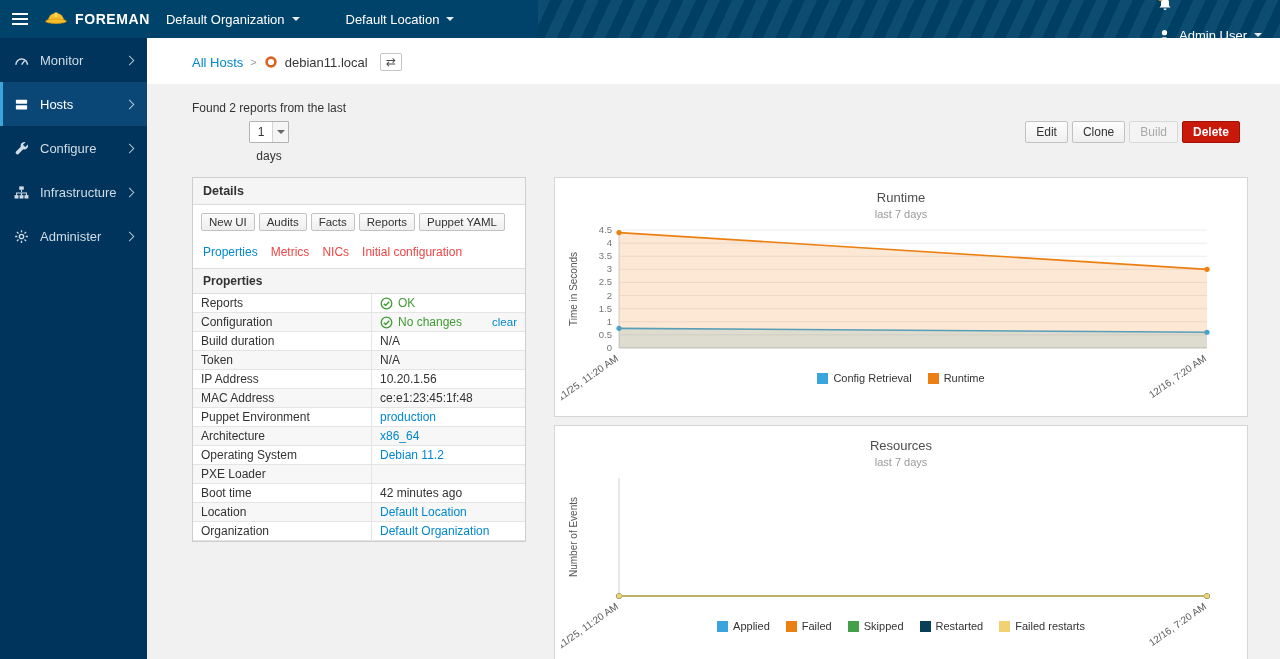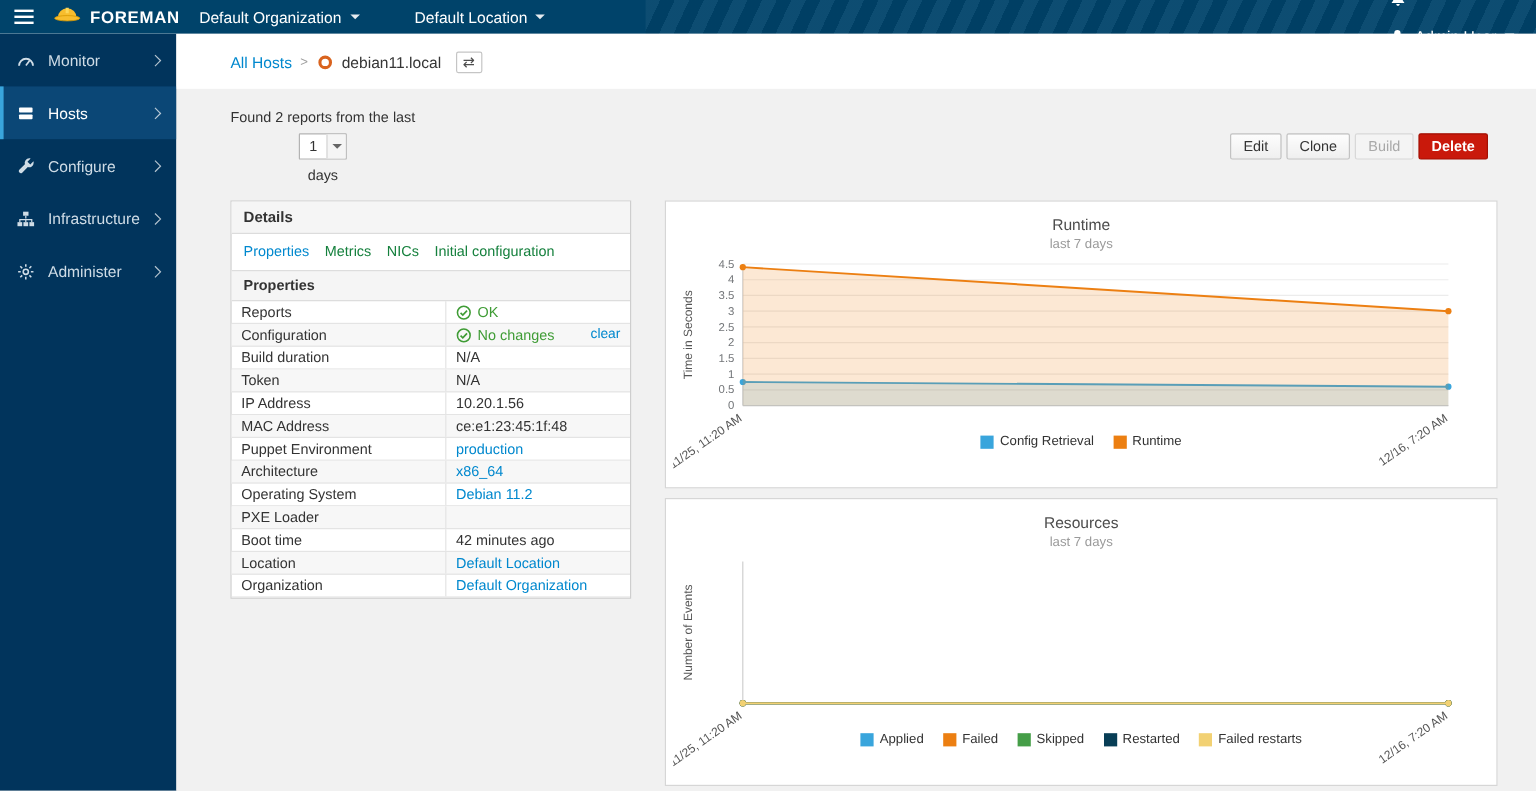--- a/index.html
+++ b/index.html
@@ -1,20 +1,20 @@
 <!DOCTYPE html>
 <html><head>
 <meta charset="utf-8">
 <style>
   html,body{margin:0;padding:0;}
   body{width:1280px;height:659px;overflow:hidden;font-family:"Liberation Sans",sans-serif;background:#f1f1f1;}
   .page{width:1280px;height:659px;display:flex;flex-direction:column;overflow:hidden;}
 
   
-  .topbar{height:28px;background:#00436a;display:flex;align-items:center;color:#fff;position:relative;flex-shrink:0;}
+  .topbar{height:38px;background:#00436a;display:flex;align-items:center;color:#fff;position:relative;flex-shrink:0;}
   .topbar::before{content:"";position:absolute;left:42%;right:0;top:0;bottom:0;pointer-events:none;
     background:repeating-linear-gradient(115deg,rgba(255,255,255,.05) 0 11px,rgba(0,0,0,.06) 11px 22px);}
   .hamburger{width:40px;height:38px;background:transparent;border:none;display:flex;flex-direction:column;justify-content:center;align-items:center;gap:3px;cursor:pointer;}
   .hamburger span{display:block;width:16px;height:2px;background:#fff;}
   .brand{display:flex;align-items:center;gap:7px;margin:0 16px 0 4px;cursor:pointer;}
   .brand-text{font-weight:bold;font-size:14px;letter-spacing:.6px;color:#fff;}
   .nav-select{display:flex;align-items:center;gap:7px;font-size:13px;color:#fff;cursor:pointer;margin-right:46px;position:relative;z-index:1;}
   .tri{width:0;height:0;border-left:4px solid transparent;border-right:4px solid transparent;border-top:4px solid rgba(255,255,255,.9);}
   .topbar-right{margin-left:auto;display:flex;align-items:flex-start;gap:16px;padding-right:18px;position:relative;z-index:1;flex-direction:column;}
   .tb-icon{display:flex;align-items:center;cursor:pointer;color:#fff;}
@@ -50,21 +50,21 @@
   .btn.danger{background:#c9190b;border-color:#a30f03;color:#fff;font-weight:bold;}
 
   .columns{display:flex;gap:28px;margin-top:14px;align-items:flex-start;}
 
   
   .details-card{width:332px;background:#fff;border:1px solid #cecece;flex-shrink:0;}
   .card-header{background:#f5f5f5;border-bottom:1px solid #dcdcdc;padding:6px 10px;font-size:12.5px;font-weight:bold;color:#333;}
   .details-buttons{padding:8px 8px 7px;display:flex;gap:4px;flex-wrap:wrap;}
   .dbtn{font-size:11.5px;padding:2px 7px;border:1px solid #c2c2c2;background:linear-gradient(#fcfcfc,#eee);border-radius:2px;color:#333;cursor:pointer;white-space:nowrap;}
   .details-tabs{display:flex;gap:13px;padding:7px 10px 9px;font-size:12px;}
-  .dtab{color:#15803d;cursor:pointer;text-decoration:none;}
+  .dtab{color:#ef4444;cursor:pointer;text-decoration:none;}
   .dtab.active{color:#0088ce;}
   .section-header{background:#f5f5f5;border-top:1px solid #ddd;border-bottom:1px solid #ddd;padding:5px 10px;font-weight:bold;font-size:12px;color:#333;}
   .prow{display:flex;border-bottom:1px solid #e4e4e4;font-size:12px;align-items:stretch;min-height:18px;}
   .prow:nth-child(even){background:#f7f7f7;}
   .plabel{width:162px;padding:2px 8px;color:#333;flex-shrink:0;display:flex;align-items:center;}
   .pvalue{flex:1;padding:2px 8px;display:flex;align-items:center;gap:5px;color:#333;border-left:1px solid #e4e4e4;}
   .green{color:#3f9c35;}
   .status-icon{display:flex;align-items:center;}
   .clear-link{margin-left:auto;font-size:11.5px;}
 
@@ -214,20 +214,27 @@
             <button class="btn">Edit</button>
             <button class="btn">Clone</button>
             <button class="btn disabled">Build</button>
             <button class="btn danger">Delete</button>
           </div>
         </div>
 
         <div class="columns">
           <section class="details-card">
             <div class="card-header">Details</div>
+            <div class="details-buttons">
+                <button class="dbtn">New UI</button>
+                <button class="dbtn">Audits</button>
+                <button class="dbtn">Facts</button>
+                <button class="dbtn">Reports</button>
+                <button class="dbtn">Puppet YAML</button>
+              </div>
             <div class="details-tabs">
                 <a class="dtab active">Properties</a>
                 <a class="dtab">Metrics</a>
                 <a class="dtab">NICs</a>
                 <a class="dtab">Initial configuration</a>
               </div>
             <div class="section-header">Properties</div>
             <div class="properties-table">
                 <div class="prow">
                   <div class="plabel">Reports</div>

